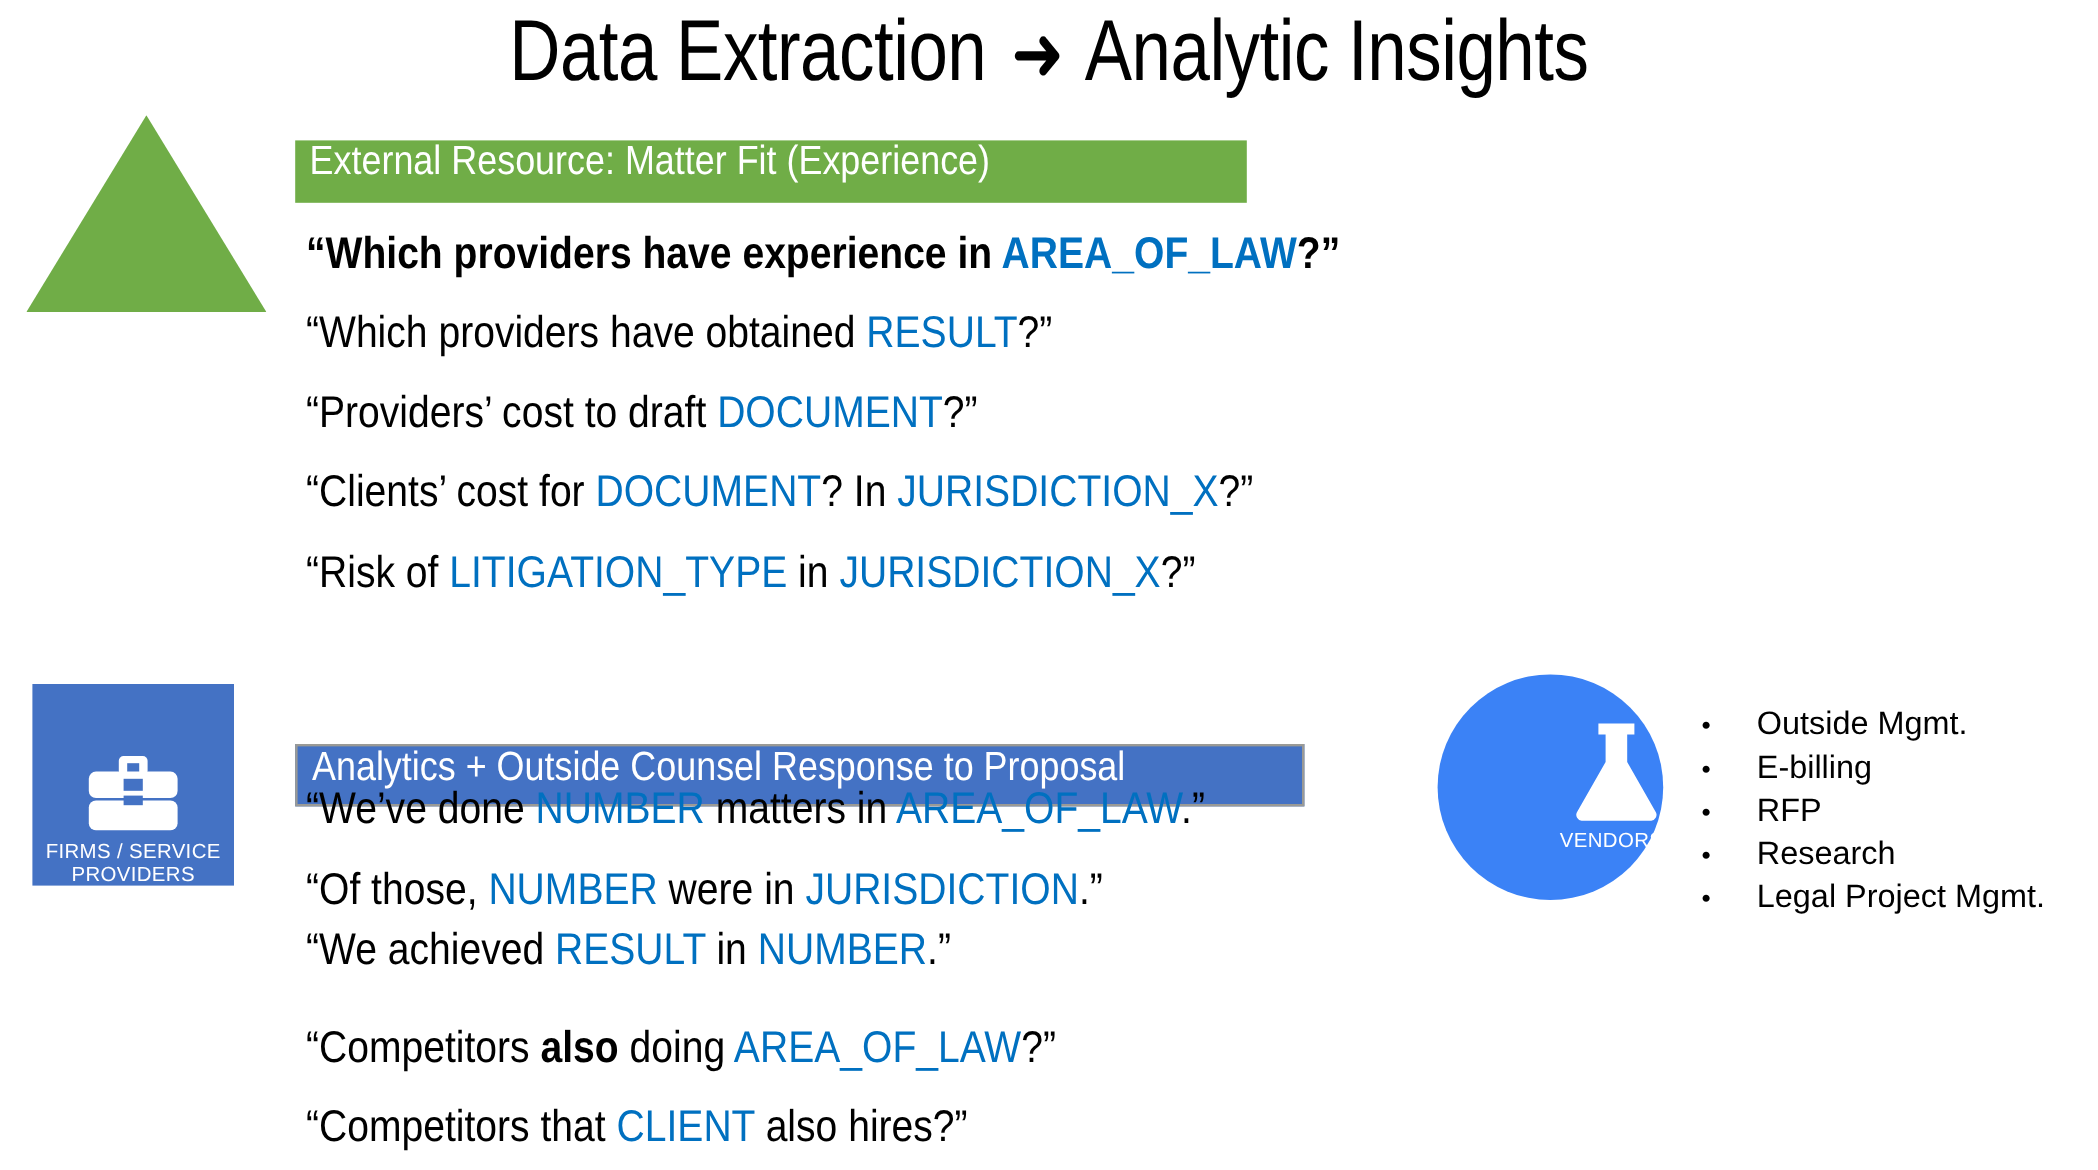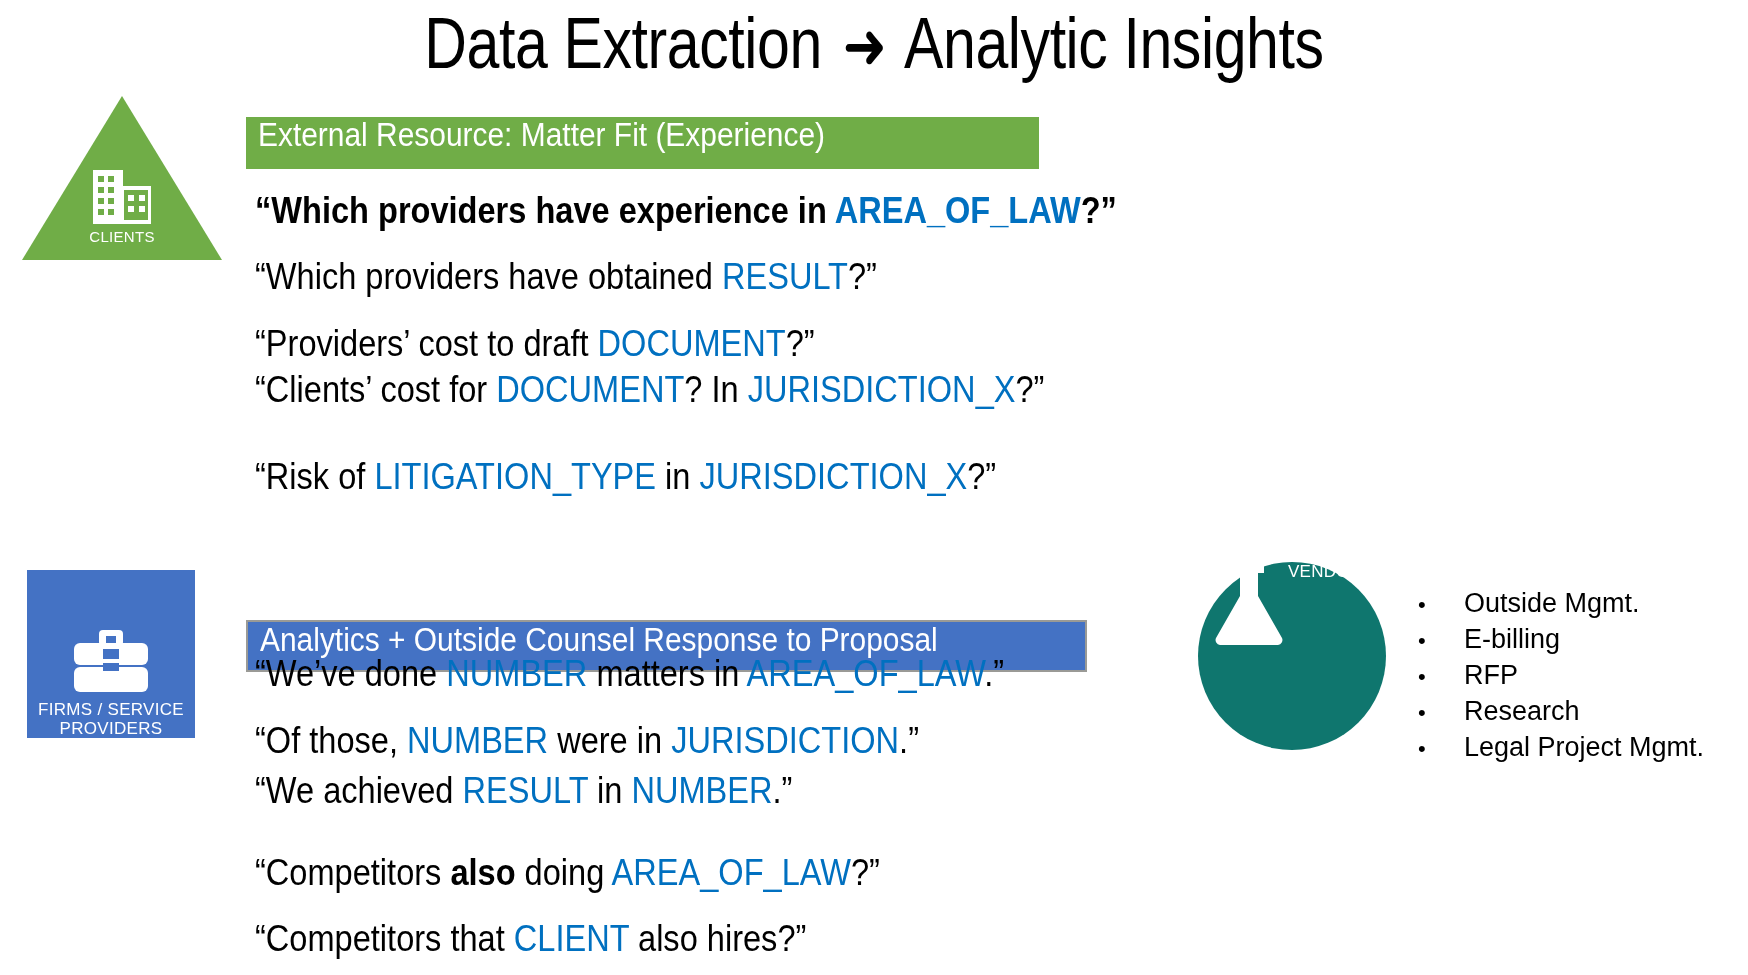--- a/index.html
+++ b/index.html
@@ -89,24 +89,24 @@
   .firms-badge .persona-label { font-size: 17px; }
 
   
   .vendors-badge {
     position: absolute;
     left: 1198px;
     top: 562px;
     width: 188px;
     height: 188px;
     border-radius: 50%;
-    background: #0f766e;
-    display: flex;
-    flex-direction: row;
-    align-items: flex-start;
+    background: #3b82f6;
+    display: flex;
+    flex-direction: column;
+    align-items: flex-end;
     justify-content: center;
   }
   .flask-icon { display:block; margin-bottom: 6px; }
   .vendors-badge .persona-label { font-size: 17px; }
 
   
   .section-bar {
     position: absolute;
     color: #ffffff;
     font-size: 34px;
@@ -153,21 +153,21 @@
     transform: scaleX(0.88);
     transform-origin: left center;
   }
   .hl { color: #0070C0; }
   .bold { font-weight: 700; }
 
   
   .q-t0 { top: 192px; font-weight: bold; }
   .q-t1 { top: 258px; }
   .q-t2 { top: 325px; }
-  .q-t3 { top: 371px; }
+  .q-t3 { top: 391px; }
   .q-t4 { top: 458px; }
 
   
   .q-b0 { top: 655px; }
   .q-b1 { top: 722px; }
   .q-b2 { top: 772px; }
   .q-b3 { top: 854px; }
   .q-b4 { top: 920px; }
 
   
@@ -213,40 +213,20 @@
 <div class="slide-title">
   <span>Data Extraction</span>
   <span class="arrow">➜</span>
   <span>Analytic Insights</span>
 </div>
 
 <div class="clients-badge">
   <svg class="triangle-shape" viewBox="0 0 200 164">
     <polygon points="100,0 200,164 0,164" fill="#70AD47"></polygon>
   </svg>
-  <div class="clients-inner">
-    <svg class="building-icon" width="62" height="58" viewBox="0 0 62 58">
-      <rect x="2" y="2" width="30" height="54" fill="#ffffff"></rect>
-      <rect x="30" y="18" width="30" height="38" fill="#ffffff"></rect>
-      <rect x="33" y="22" width="24" height="30" fill="#70AD47"></rect>
-      <rect x="7" y="8" width="6" height="6" fill="#70AD47"></rect>
-      <rect x="17" y="8" width="6" height="6" fill="#70AD47"></rect>
-      <rect x="7" y="19" width="6" height="6" fill="#70AD47"></rect>
-      <rect x="17" y="19" width="6" height="6" fill="#70AD47"></rect>
-      <rect x="7" y="30" width="6" height="6" fill="#70AD47"></rect>
-      <rect x="17" y="30" width="6" height="6" fill="#70AD47"></rect>
-      <rect x="7" y="41" width="6" height="6" fill="#70AD47"></rect>
-      <rect x="17" y="41" width="6" height="6" fill="#70AD47"></rect>
-      <rect x="37" y="27" width="6" height="6" fill="#ffffff"></rect>
-      <rect x="48" y="27" width="6" height="6" fill="#ffffff"></rect>
-      <rect x="37" y="38" width="6" height="6" fill="#ffffff"></rect>
-      <rect x="48" y="38" width="6" height="6" fill="#ffffff"></rect>
-    </svg>
-    <div class="persona-label">CLIENTS</div>
-  </div>
 </div>
 
 <div class="section-bar bar-green">
   <span class="bar-text">External Resource: Matter Fit (Experience)</span>
 </div>
 
 <div class="quote-line q-t0"><span class="ln"><span>“Which providers have experience in </span><span class="hl">AREA_OF_LAW</span><span>?”</span></span></div>
 <div class="quote-line q-t1"><span class="ln"><span>“Which providers have obtained </span><span class="hl">RESULT</span><span>?”</span></span></div>
 <div class="quote-line q-t2"><span class="ln"><span>“Providers’ cost to draft </span><span class="hl">DOCUMENT</span><span>?”</span></span></div>
 <div class="quote-line q-t3"><span class="ln"><span>“Clients’ cost for </span><span class="hl">DOCUMENT</span><span>? In </span><span class="hl">JURISDICTION_X</span><span>?”</span></span></div>

